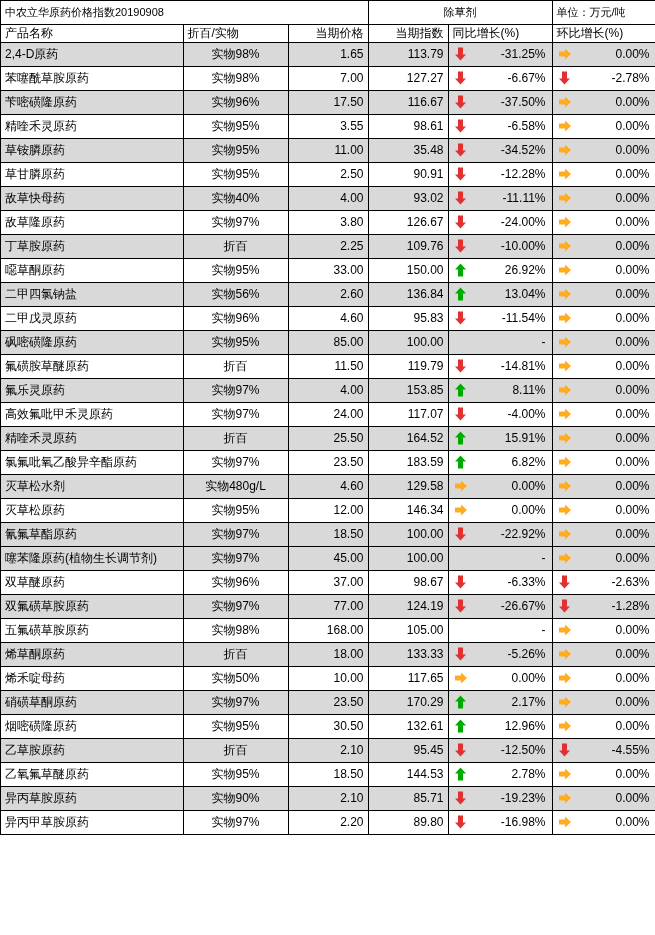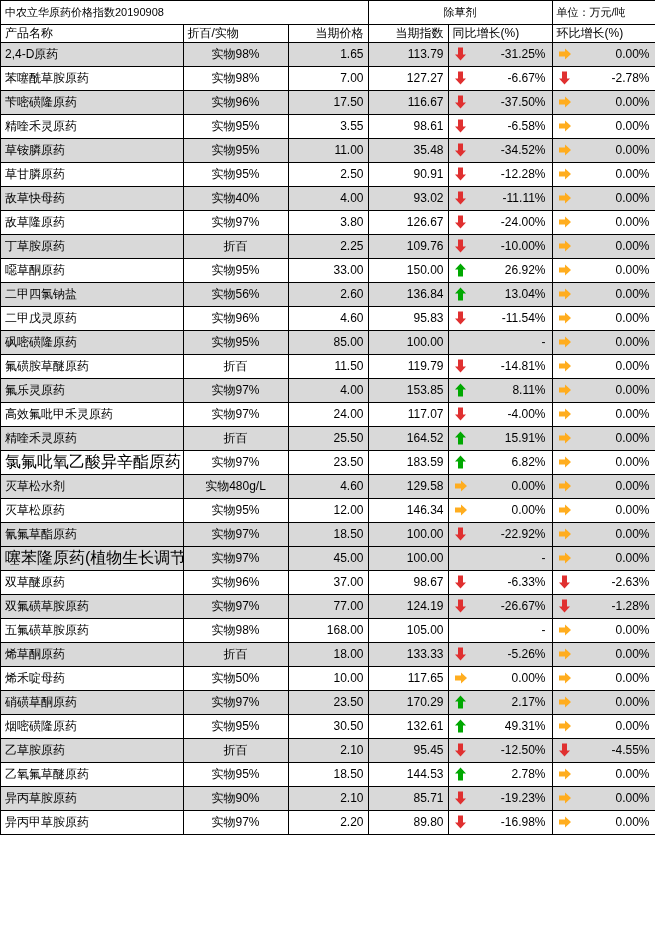--- a/index.html
+++ b/index.html
@@ -73,21 +73,21 @@
   }
   .arrow {
     position: absolute;
     left: 5px;
     top: 50%;
     transform: translateY(-50%);
     width: 13px;
     height: 15px;
     display: inline-block;
   }
-  .mid-name { font-size: 16px; margin-left: 40px; }
+  .mid-name { font-size: 12px; margin-left: 40px; }
 </style>
 </head>
 <body>
 
 <div class="sheet">
   <table>
     <colgroup>
       <col class="c-name">
         <col class="c-spec">
         <col class="c-price">
@@ -439,21 +439,21 @@
                 <polygon points="13,7.5 7,13 7,10 1,10 1,5 7,5 7,2" fill="#ffad1f"></polygon>
               </svg></span><span>0.00%</span></td>
         </tr>
         <tr class="row-norm">
           <td class="name">烟嘧磺隆原药</td>
           <td class="spec">实物95%</td>
           <td class="num">30.50</td>
           <td class="num">132.61</td>
           <td class="pct-cell"><span class="arrow"><svg width="13" height="15" viewBox="0 0 13 15">
                 <polygon points="6.5,1 12,7 9,7 9,14 4,14 4,7 1,7" fill="#00a800"></polygon>
-              </svg></span><span>49.31%</span></td>
+              </svg></span><span>12.96%</span></td>
           <td class="pct-cell"><span class="arrow"><svg width="13" height="15" viewBox="0 0 13 15">
                 <polygon points="13,7.5 7,13 7,10 1,10 1,5 7,5 7,2" fill="#ffad1f"></polygon>
               </svg></span><span>0.00%</span></td>
         </tr>
         <tr class="row-alt">
           <td class="name">乙草胺原药</td>
           <td class="spec">折百</td>
           <td class="num">2.10</td>
           <td class="num">95.45</td>
           <td class="pct-cell"><span class="arrow"><svg width="13" height="15" viewBox="0 0 13 15">

